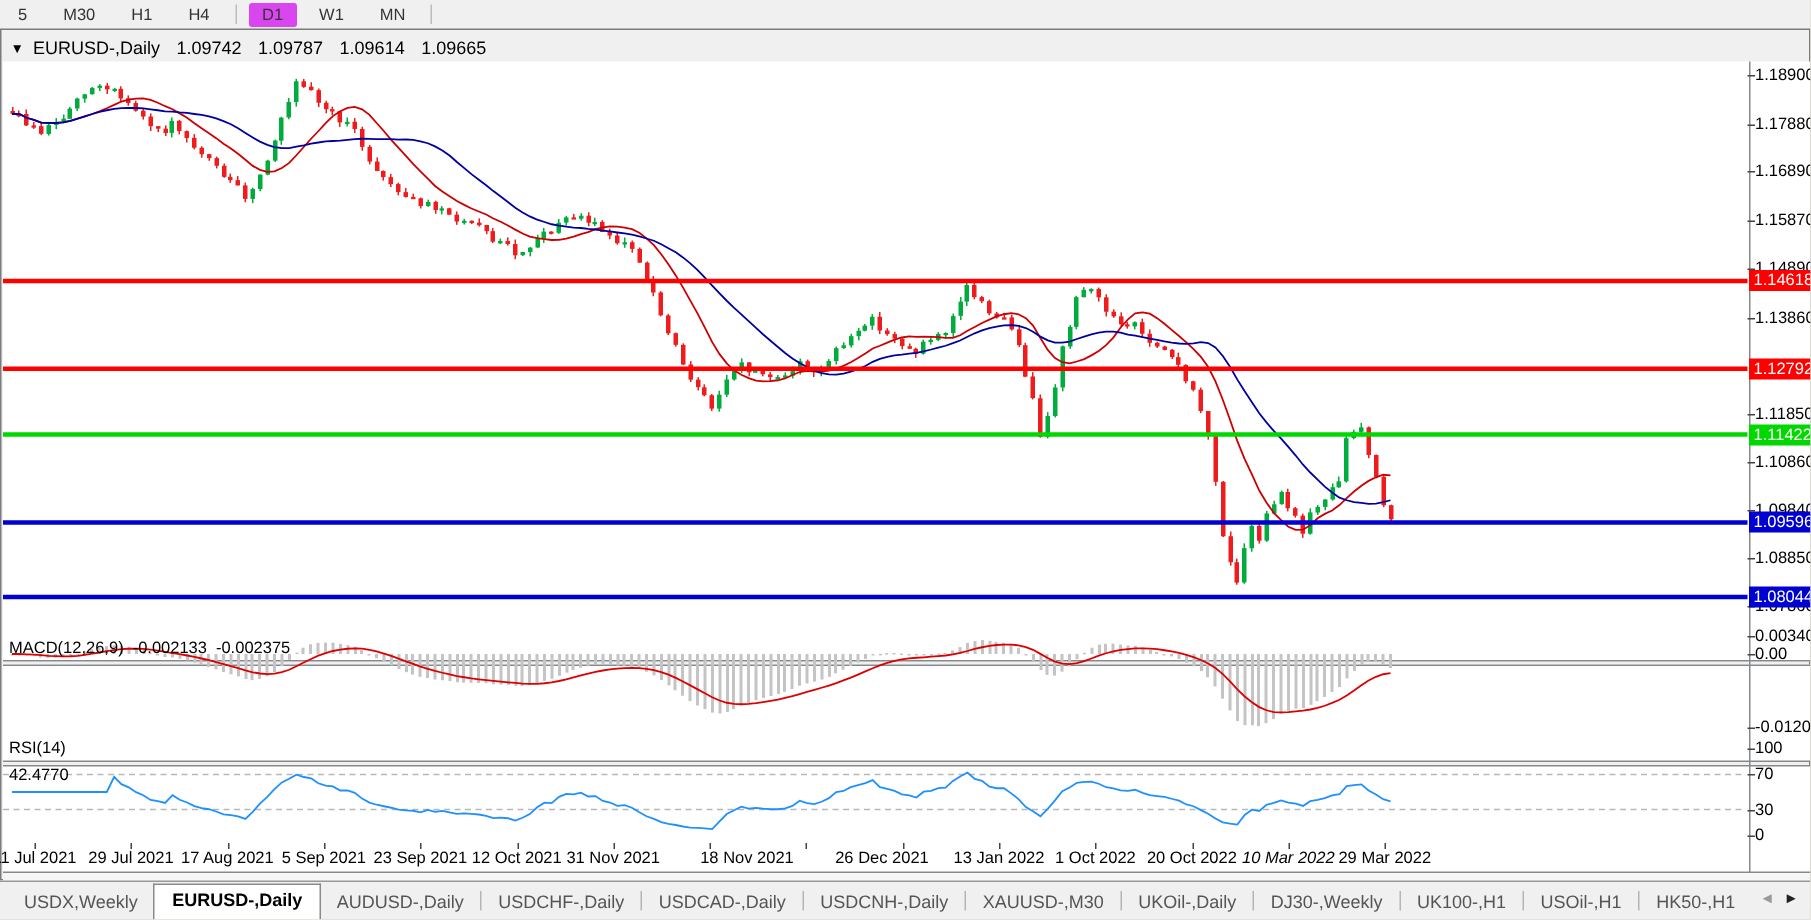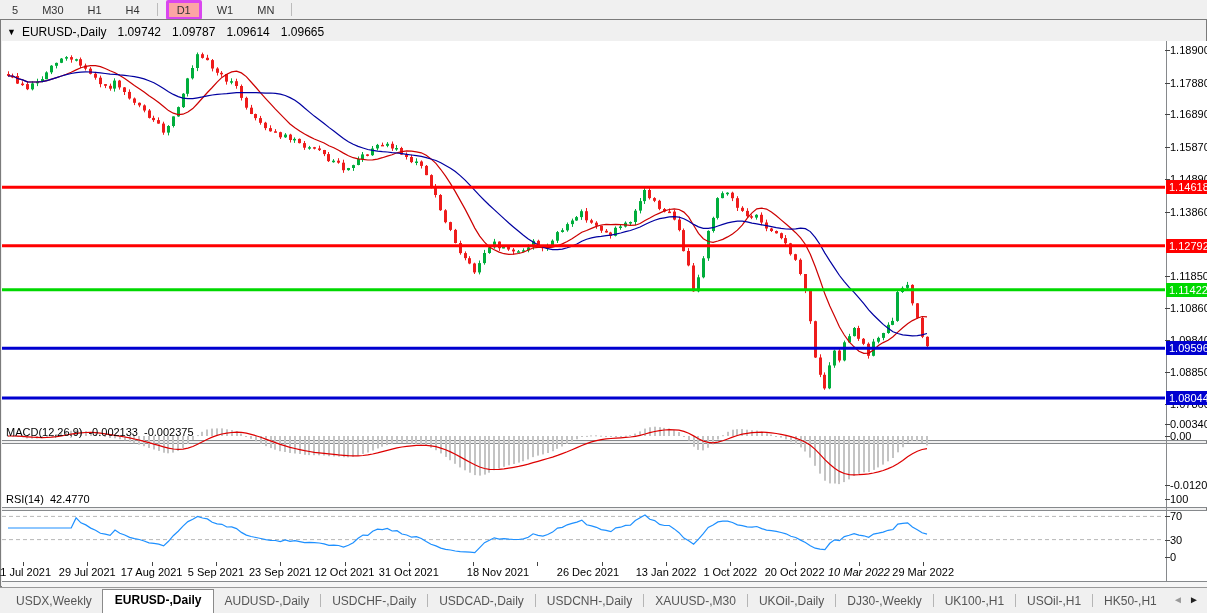--- a/index.html
+++ b/index.html
@@ -2,21 +2,21 @@
 <html><head>
 <meta charset="utf-8">
 <style>
   html,body{margin:0;padding:0;background:#d4d0c8;}
   #app{position:relative;width:1207px;height:613px;background:#f0f0f0;
        font-family:"Liberation Sans",sans-serif;overflow:hidden;user-select:none;}
   
   #toolbar{position:absolute;left:0;top:0;width:1207px;height:19px;background:#f0f0f0;
            display:flex;align-items:center;font-size:11px;color:#333;}
   .period-btn{padding:1px 8px;margin:0 3px;cursor:default;border:1px solid transparent;border-radius:2px;}
-  .period-btn.active{background:#fca5a5;border:3px solid #d946ef;}
+  .period-btn.active{background:#d946ef;border:1px solid #d946ef;}
   .tb-divider{width:1px;height:13px;background:#bcbcbc;margin:0 5px;}
   
   #chart-frame{position:absolute;left:0;top:19px;width:1207px;height:568px;
                border:1px solid #7b7b7b;box-sizing:border-box;background:#f0f0f0;}
   .panel{position:absolute;left:1px;width:1205px;background:#ffffff;
          border-bottom:1px solid #86898c;box-sizing:border-box;}
   #main-panel{top:21px;height:400px;}
   #macd-panel{top:423px;height:65px;border-top:1px solid #86898c;}
   #rsi-panel{top:490px;height:72px;border-top:1px solid #86898c;}
   .axis-vline{position:absolute;left:1165px;width:1px;background:#86898c;}
@@ -670,21 +670,21 @@
     <span class="num">1.09614</span>
     <span class="num">1.09665</span>
   </div>
 
   <div class="ovl ind-label" style="left:6px;top:426px;">
     <span>MACD(12,26,9)</span>
     <span>-0.002133</span>
     <span>-0.002375</span>
   </div>
 
-  <div class="ovl ind-label" style="left:6px;top:493px;">
+  <div class="ovl ind-label" style="left:6px;top:493px;flex-direction:column;">
     <span>RSI(14)</span>
     <span>42.4770</span>
   </div>
 
   <div id="tab-bar">
     <div class="tab">USDX,Weekly</div>
       <div class="tab active">EURUSD-,Daily</div>
       <div class="tab">AUDUSD-,Daily</div>
       <div class="tab-divider"></div>
       <div class="tab">USDCHF-,Daily</div>
@@ -749,21 +749,21 @@
     <div class="date-label" style="left: 87.3px;">29 Jul 2021</div>
     <div class="date-tick" style="left: 151.6px;"></div>
     <div class="date-label" style="left: 151.6px;">17 Aug 2021</div>
     <div class="date-tick" style="left: 215.9px;"></div>
     <div class="date-label" style="left: 215.9px;">5 Sep 2021</div>
     <div class="date-tick" style="left: 280.2px;"></div>
     <div class="date-label" style="left: 280.2px;">23 Sep 2021</div>
     <div class="date-tick" style="left: 344.5px;"></div>
     <div class="date-label" style="left: 344.5px;">12 Oct 2021</div>
     <div class="date-tick" style="left: 408.8px;"></div>
-    <div class="date-label" style="left: 408.8px;">31 Oct 2021</div>
+    <div class="date-label" style="left: 408.8px;">31 Nov 2021</div>
     <div class="date-tick" style="left: 473.1px;"></div>
     <div class="date-label" style="left: 498px;">18 Nov 2021</div>
     <div class="date-tick" style="left: 537.4px;"></div>
     <div class="date-label" style="left: 569px; margin-top: 20px;">7 Dec 2021</div>
     <div class="date-tick" style="left: 601.7px;"></div>
     <div class="date-label" style="left: 588px;">26 Dec 2021</div>
     <div class="date-tick" style="left: 666px;"></div>
     <div class="date-label" style="left: 666px;">13 Jan 2022</div>
     <div class="date-tick" style="left: 730.3px;"></div>
     <div class="date-label" style="left: 730.3px;">1 Oct 2022</div>

